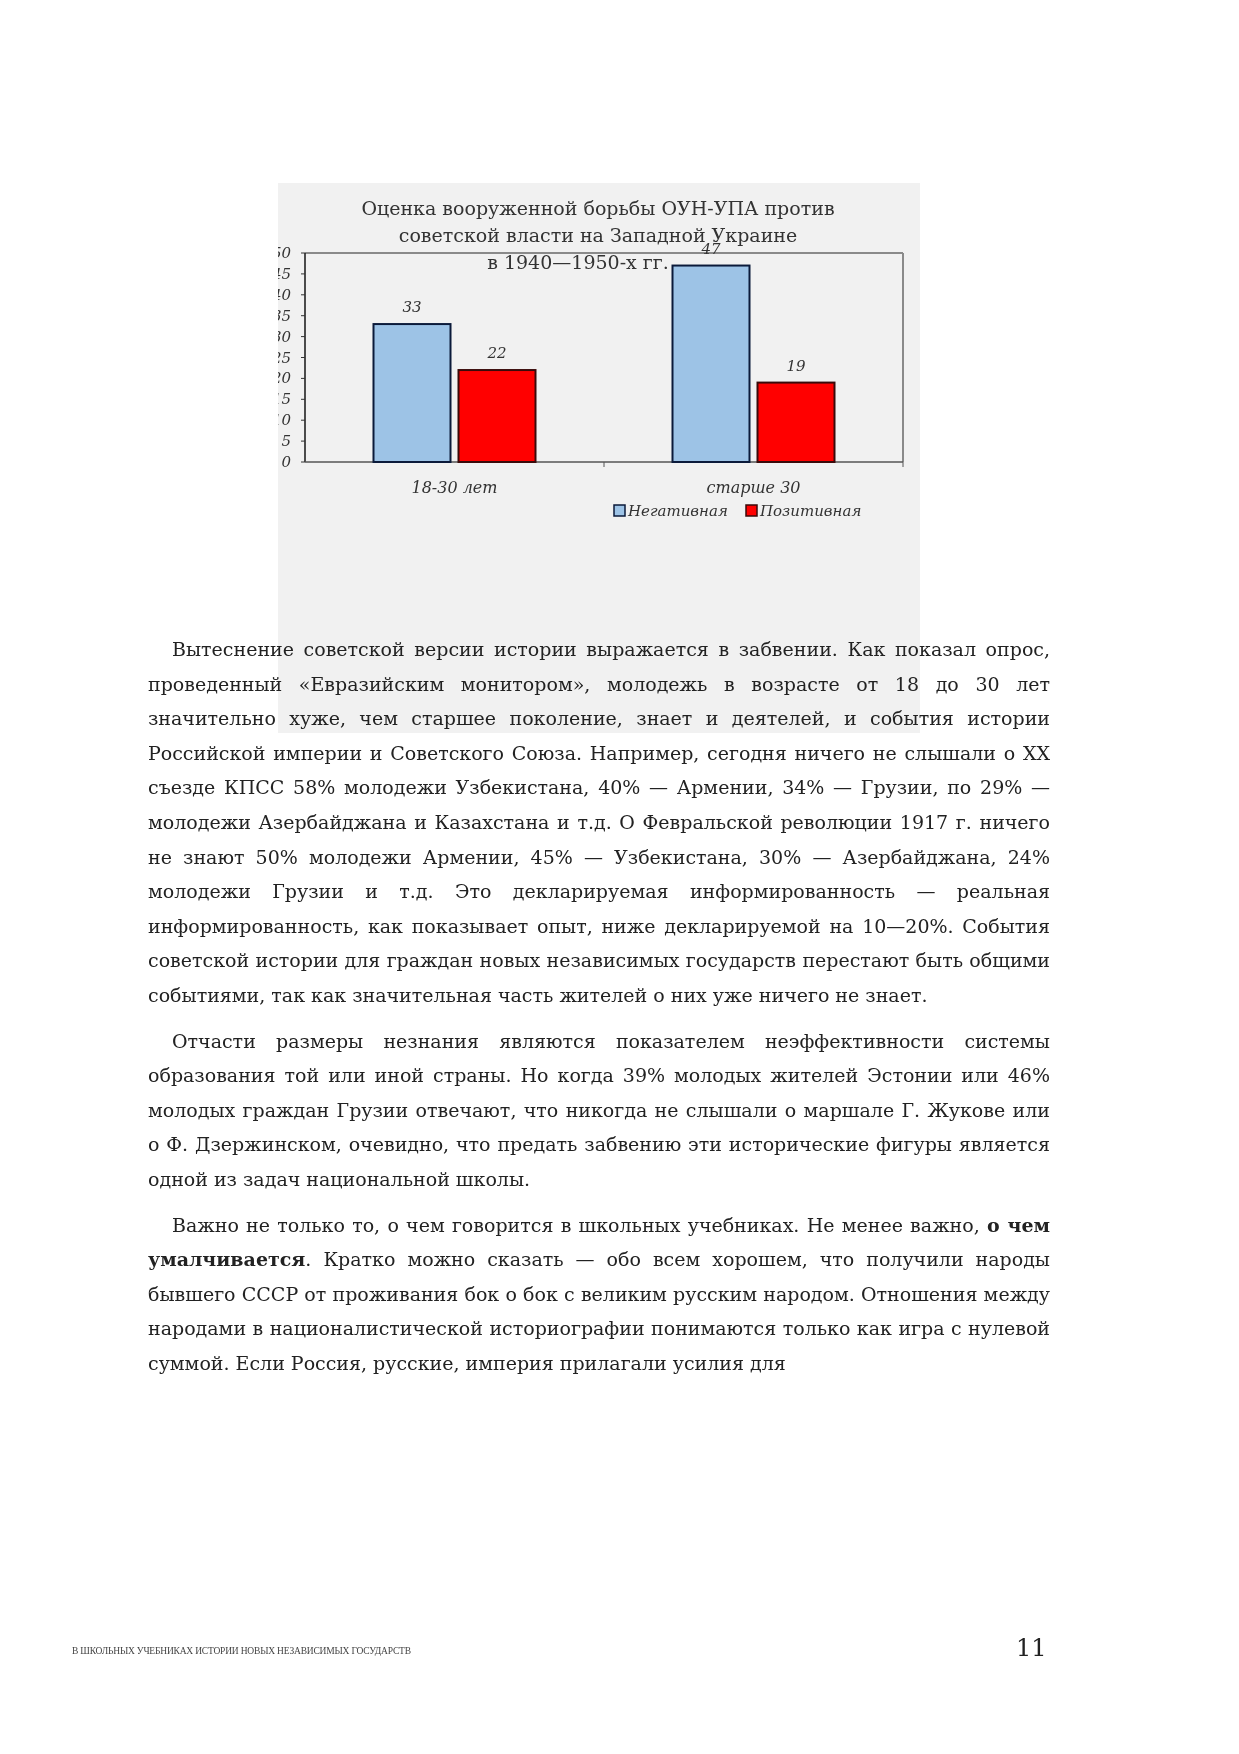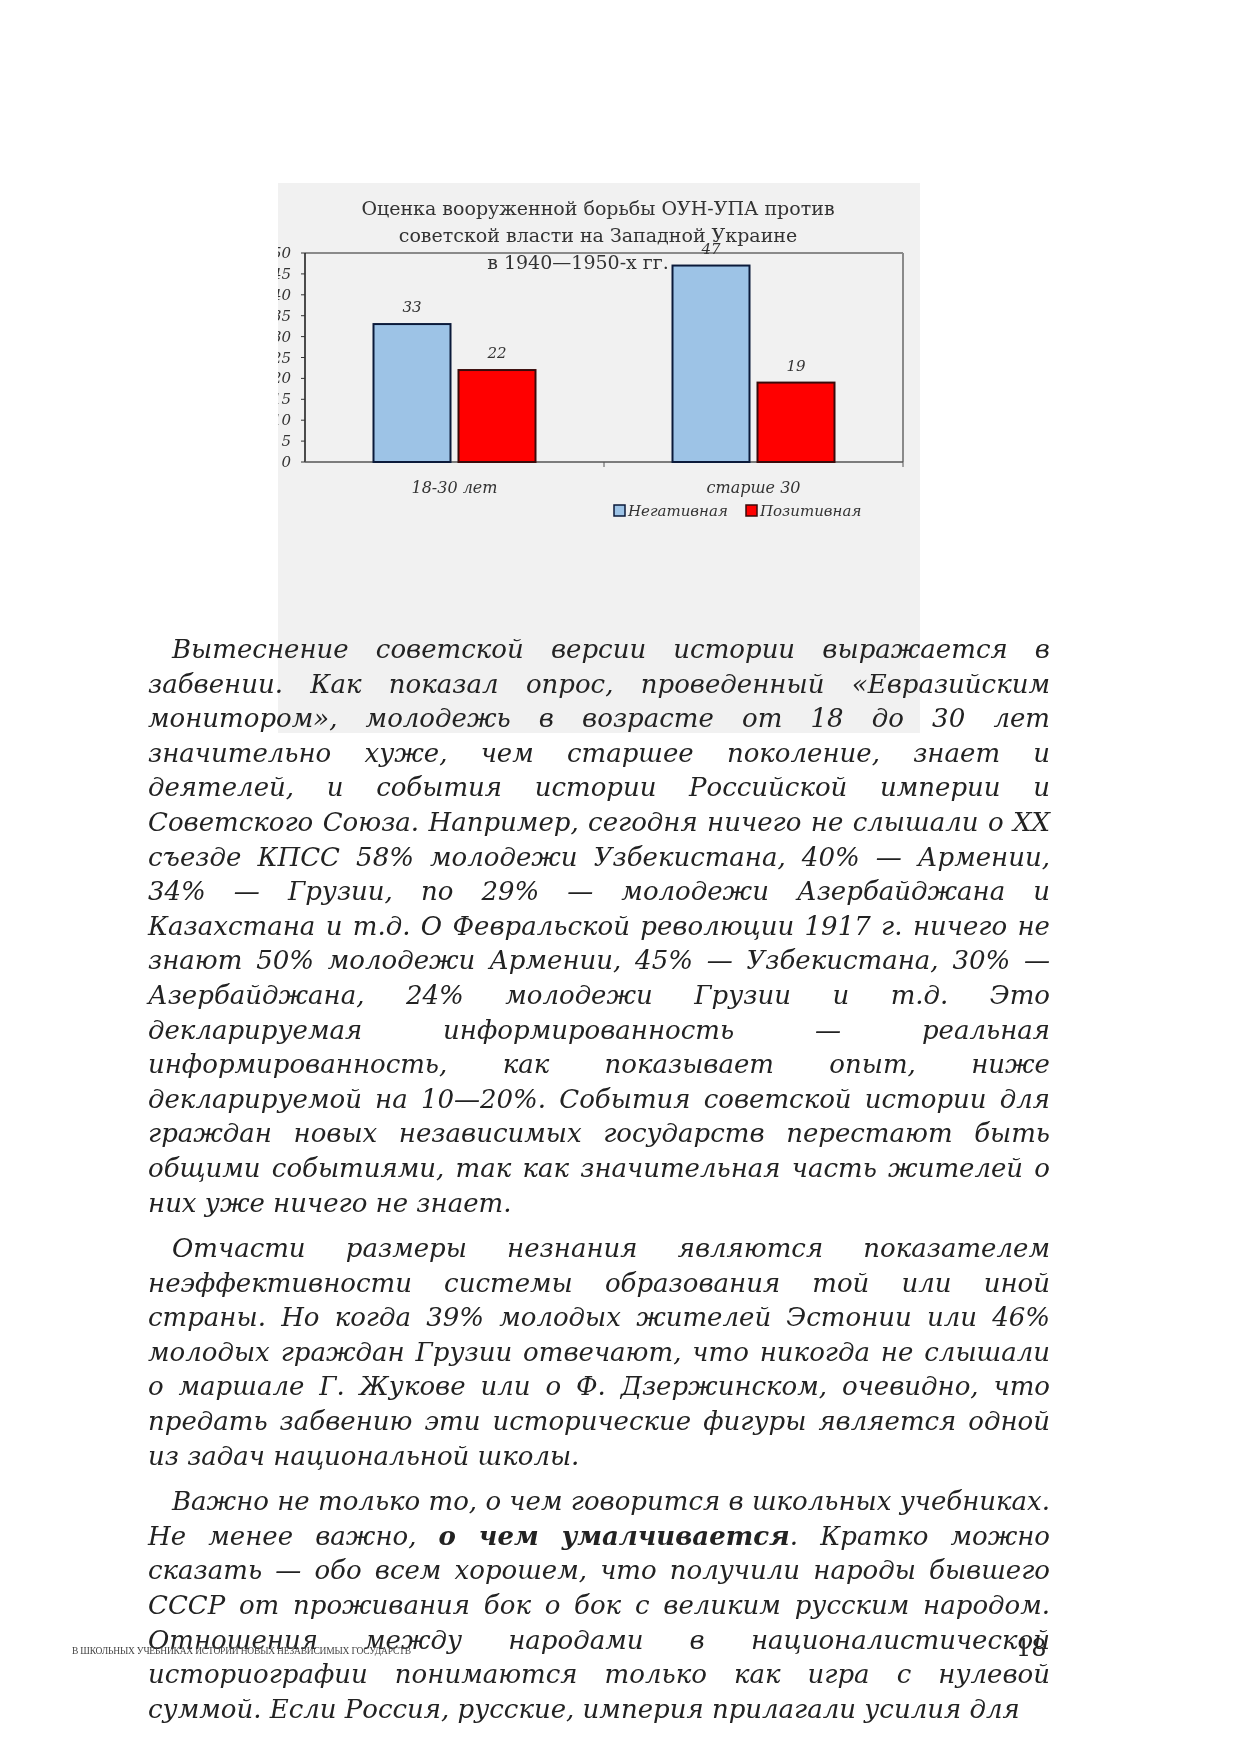--- a/index.html
+++ b/index.html
@@ -8,22 +8,22 @@
   #chart-box { position: absolute; left: 278px; top: 183px; width: 642px; height: 550px;
                background: #f1f1f1; }
   #chart-svg { position: absolute; left: 0; top: 0; width: 642px; height: 427px; }
   .chart-title { font-family: "DejaVu Serif", serif; font-size: 19px; fill: #333; }
   .tick-label { font-family: "DejaVu Serif", serif; font-style: italic; font-size: 15px; fill: #333; }
   .data-label { font-family: "DejaVu Serif", serif; font-style: italic; font-size: 15px; fill: #333; }
   .cat-label { font-family: "DejaVu Serif", serif; font-style: italic; font-size: 16px; fill: #333; }
   .legend-label { font-family: "DejaVu Serif", serif; font-style: italic; font-size: 15px; fill: #333; }
 
   #body-text { position: absolute; left: 148px; top: 632px; width: 902px;
-               font-family: "DejaVu Serif", serif; font-size: 26px; line-height: 34.6px;
-               text-align: justify; color: #222; font-style: italic; }
+               font-family: "DejaVu Serif", serif; font-size: 19px; line-height: 34.6px;
+               text-align: justify; color: #222; }
   #body-text p { margin: 0 0 11px 0; text-indent: 24px; }
   #body-text b { font-weight: bold; }
 
   #footer-running { position: absolute; left: 72px; top: 1646px;
                     font-family: Liberation Serif, serif; font-size: 9.5px; letter-spacing: -0.2px;
                     color: #444; text-transform: uppercase; }
   #page-number { position: absolute; left: 1016px; top: 1634px;
                  font-family: "DejaVu Serif", serif; font-size: 24px; color: #222; }
 </style>
 </head>
@@ -79,13 +79,13 @@
     </svg>
 </div>
 
 <div id="body-text">
     <p><span>Вытеснение советской версии истории выражается в забвении. Как показал опрос, проведенный «Евразийским монитором», молодежь в возрасте от 18 до 30 лет значительно хуже, чем старшее поколение, знает и деятелей, и события истории Российской империи и Советского Союза. Например, сегодня ничего не слышали о XX съезде КПСС 58% молодежи Узбекистана, 40% — Армении, 34% — Грузии, по 29% — молодежи Азербайджана и Казахстана и т.д. О Февральской революции 1917 г. ничего не знают 50% молодежи Армении, 45% — Узбекистана, 30% — Азербайджана, 24% молодежи Грузии и т.д. Это декларируемая информированность — реальная информированность, как показывает опыт, ниже декларируемой на 10—20%. События советской истории для граждан новых независимых государств перестают быть общими событиями, так как значительная часть жителей о них уже ничего не знает.</span></p>
     <p><span>Отчасти размеры незнания являются показателем неэффективности системы образования той или иной страны. Но когда 39% молодых жителей Эстонии или 46% молодых граждан Грузии отвечают, что никогда не слышали о маршале Г. Жукове или о Ф. Дзержинском, очевидно, что предать забвению эти исторические фигуры является одной из задач национальной школы.</span></p>
     <p><span>Важно не только то, о чем говорится в школьных учебниках. Не менее важно, </span><b>о чем умалчивается</b><span>. Кратко можно сказать — обо всем хорошем, что получили народы бывшего СССР от проживания бок о бок с великим русским народом. Отношения между народами в националистической историографии понимаются только как игра с нулевой суммой. Если Россия, русские, империя прилагали усилия для</span></p>
   </div>
 
 <div id="footer-running">В школьных учебниках истории новых независимых государств</div>
-<div id="page-number">18</div>
+<div id="page-number">11</div>
 
 </body></html>

